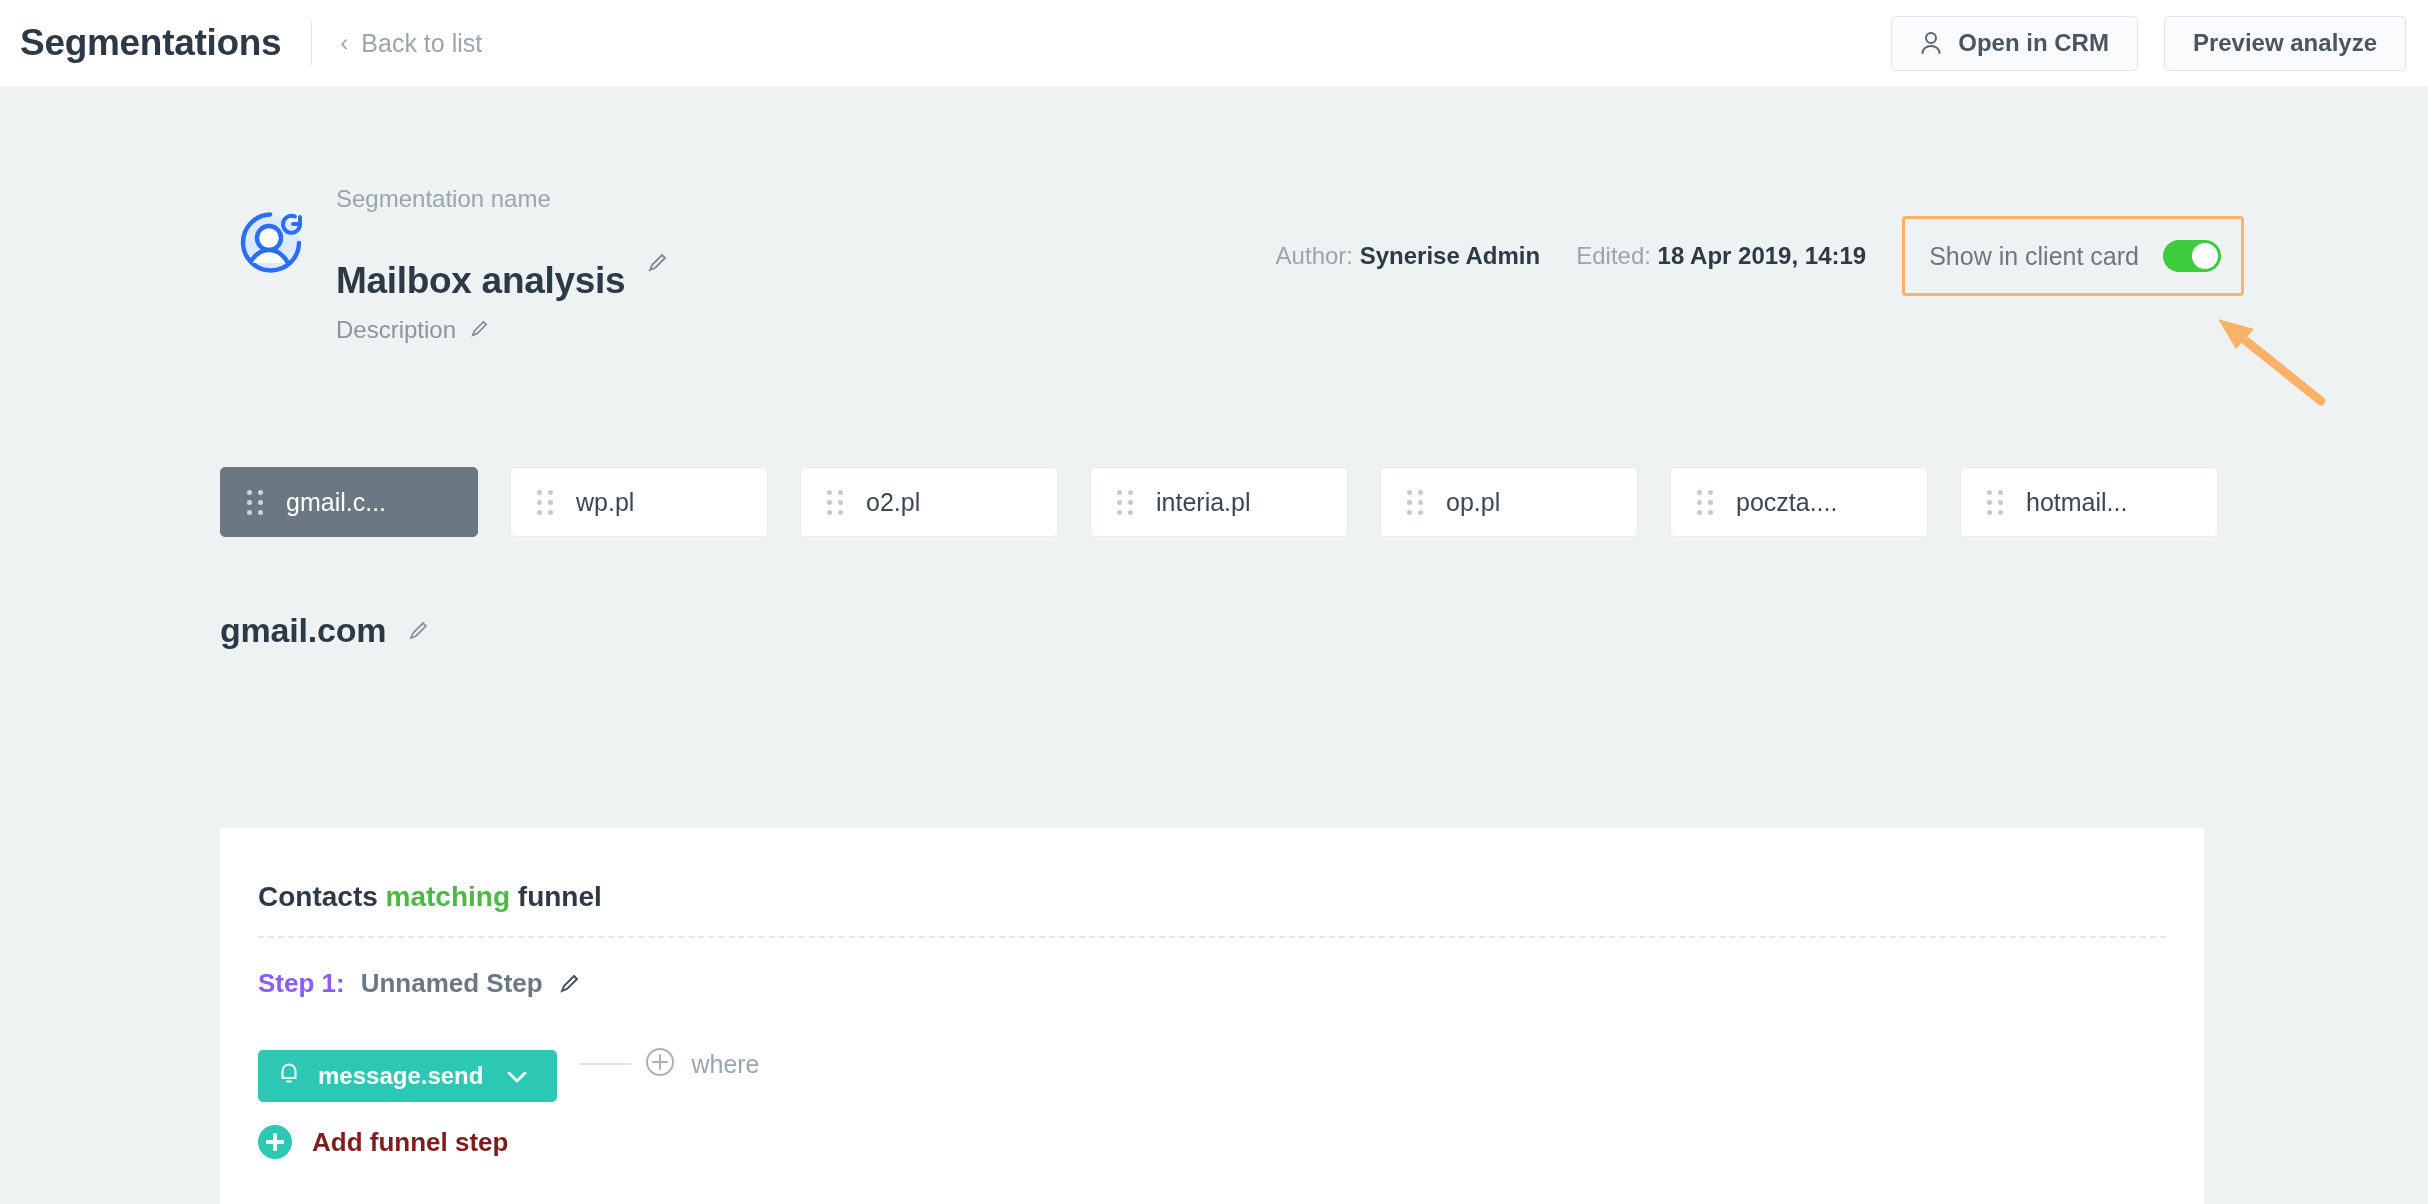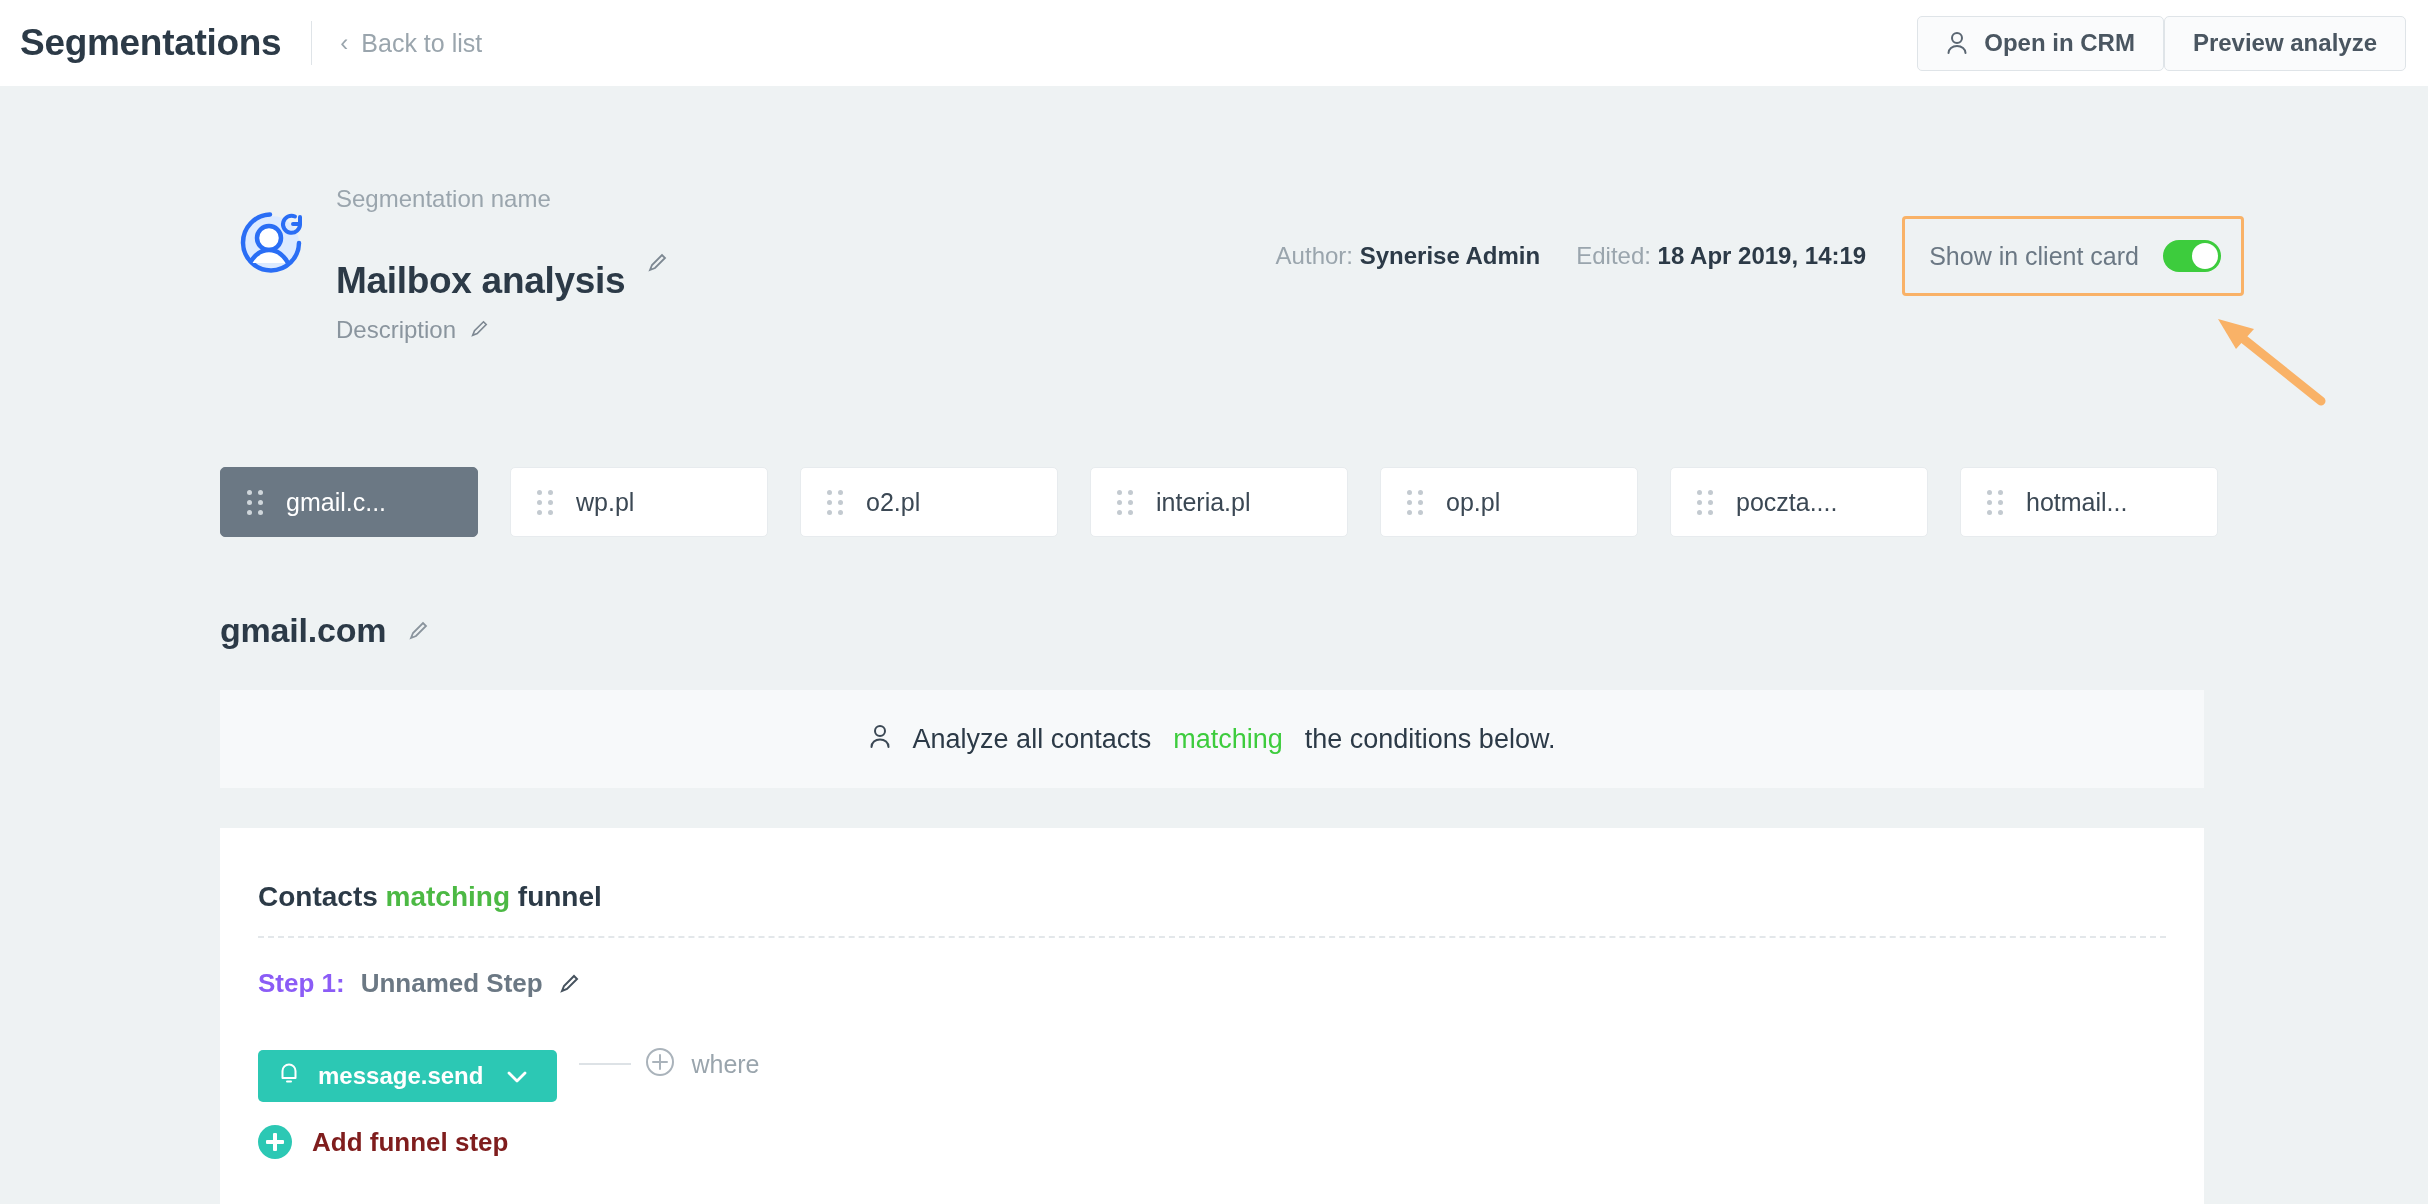--- a/index.html
+++ b/index.html
@@ -22,21 +22,21 @@
   }
   .topbar-sep {
     width: 1px; height: 44px; background: #dfe4e8; margin: 0 28px 0 30px;
   }
   .back-link {
     display: flex; align-items: center; gap: 13px;
     color: #9aa5ad; font-size: 25px; cursor: pointer;
   }
   .back-chevron { font-size: 24px; color: #9aa5ad; line-height: 1; }
   .topbar-actions {
-    margin-left: auto; display: flex; align-items: center; 
+    margin-left: auto; display: flex; align-items: center; gap: 26px;
     margin-right: 22px;
   }
   .btn {
     border: 1px solid #dfe4e8; background: #fafbfc; border-radius: 5px;
     height: 55px; display: flex; align-items: center; justify-content: center;
     gap: 16px; padding: 0 28px; cursor: pointer;
     font-size: 24px; font-weight: bold; color: #4a5661;
   }
   .btn svg { display: block; }
 
@@ -324,31 +324,20 @@
 
   <div class="domain-title-row">
     <div class="domain-title">gmail.com</div>
     <span class="pencil">
       <svg width="20" height="20" viewBox="0 0 20 20" stroke="#8a949d" stroke-width="1.8" fill="none" stroke-linecap="round">
         <path d="M3 17l2-5 10-10 3 3-10 10-5 2z"></path>
       </svg>
     </span>
   </div>
 
-  <div class="analyze-banner">
-    <span>
-      <svg width="22" height="26" viewBox="0 0 22 26" fill="none" stroke="#3b4854" stroke-width="2">
-        <circle cx="11" cy="7" r="5"></circle>
-        <path d="M2.5 23c0-4.4 3.8-7.5 8.5-7.5s8.5 3.1 8.5 7.5" stroke-linecap="round"></path>
-      </svg>
-    </span>
-    <span class="analyze-text">Analyze all contacts</span>
-    <span class="analyze-text green1">matching</span>
-    <span class="analyze-text">the conditions below.</span>
-  </div>
 
   <div class="card">
     <div class="card-title">
       <span>Contacts</span>
       <span class="green2">matching</span>
       <span>funnel</span>
     </div>
     <div class="dashed"></div>
 
     <div class="step-row">

